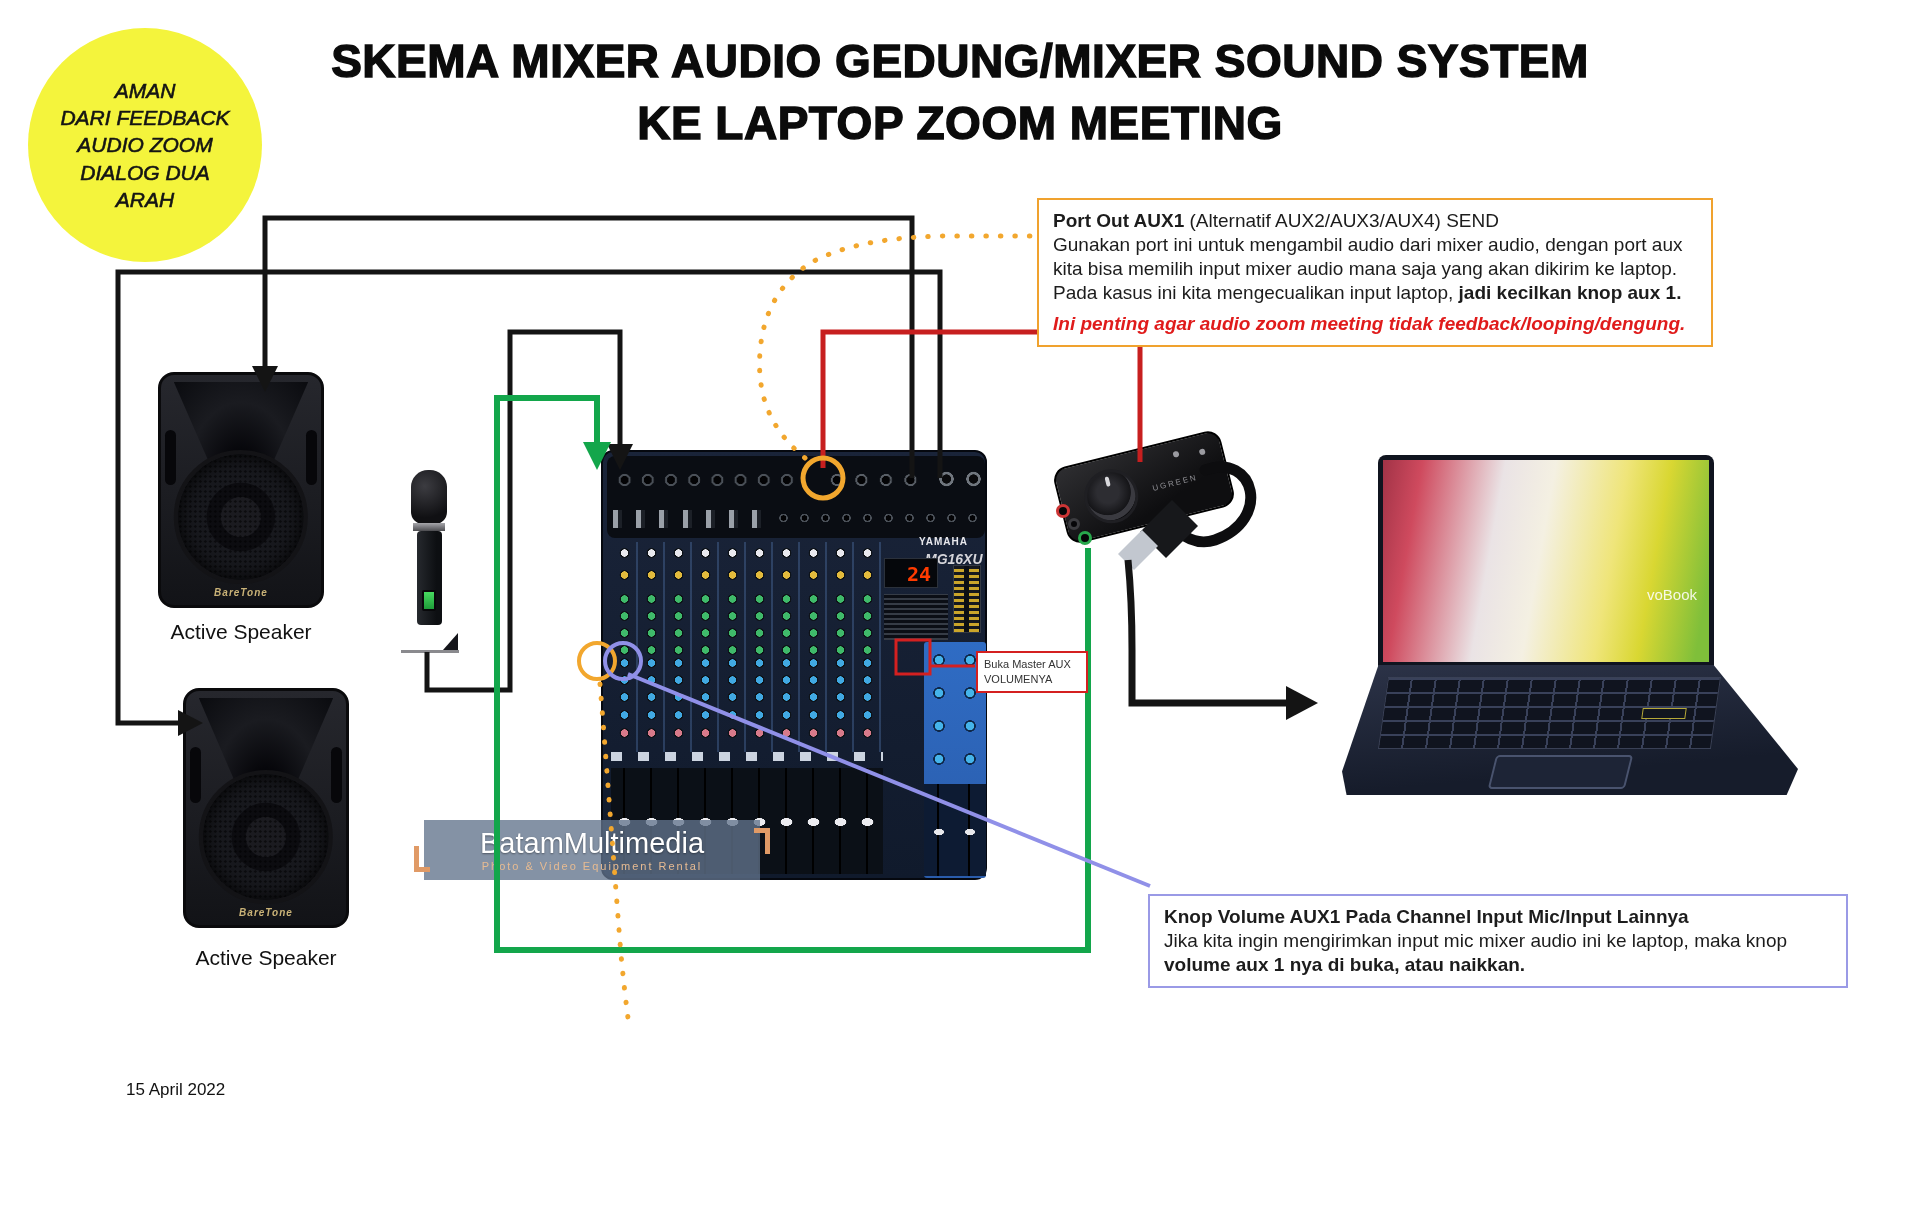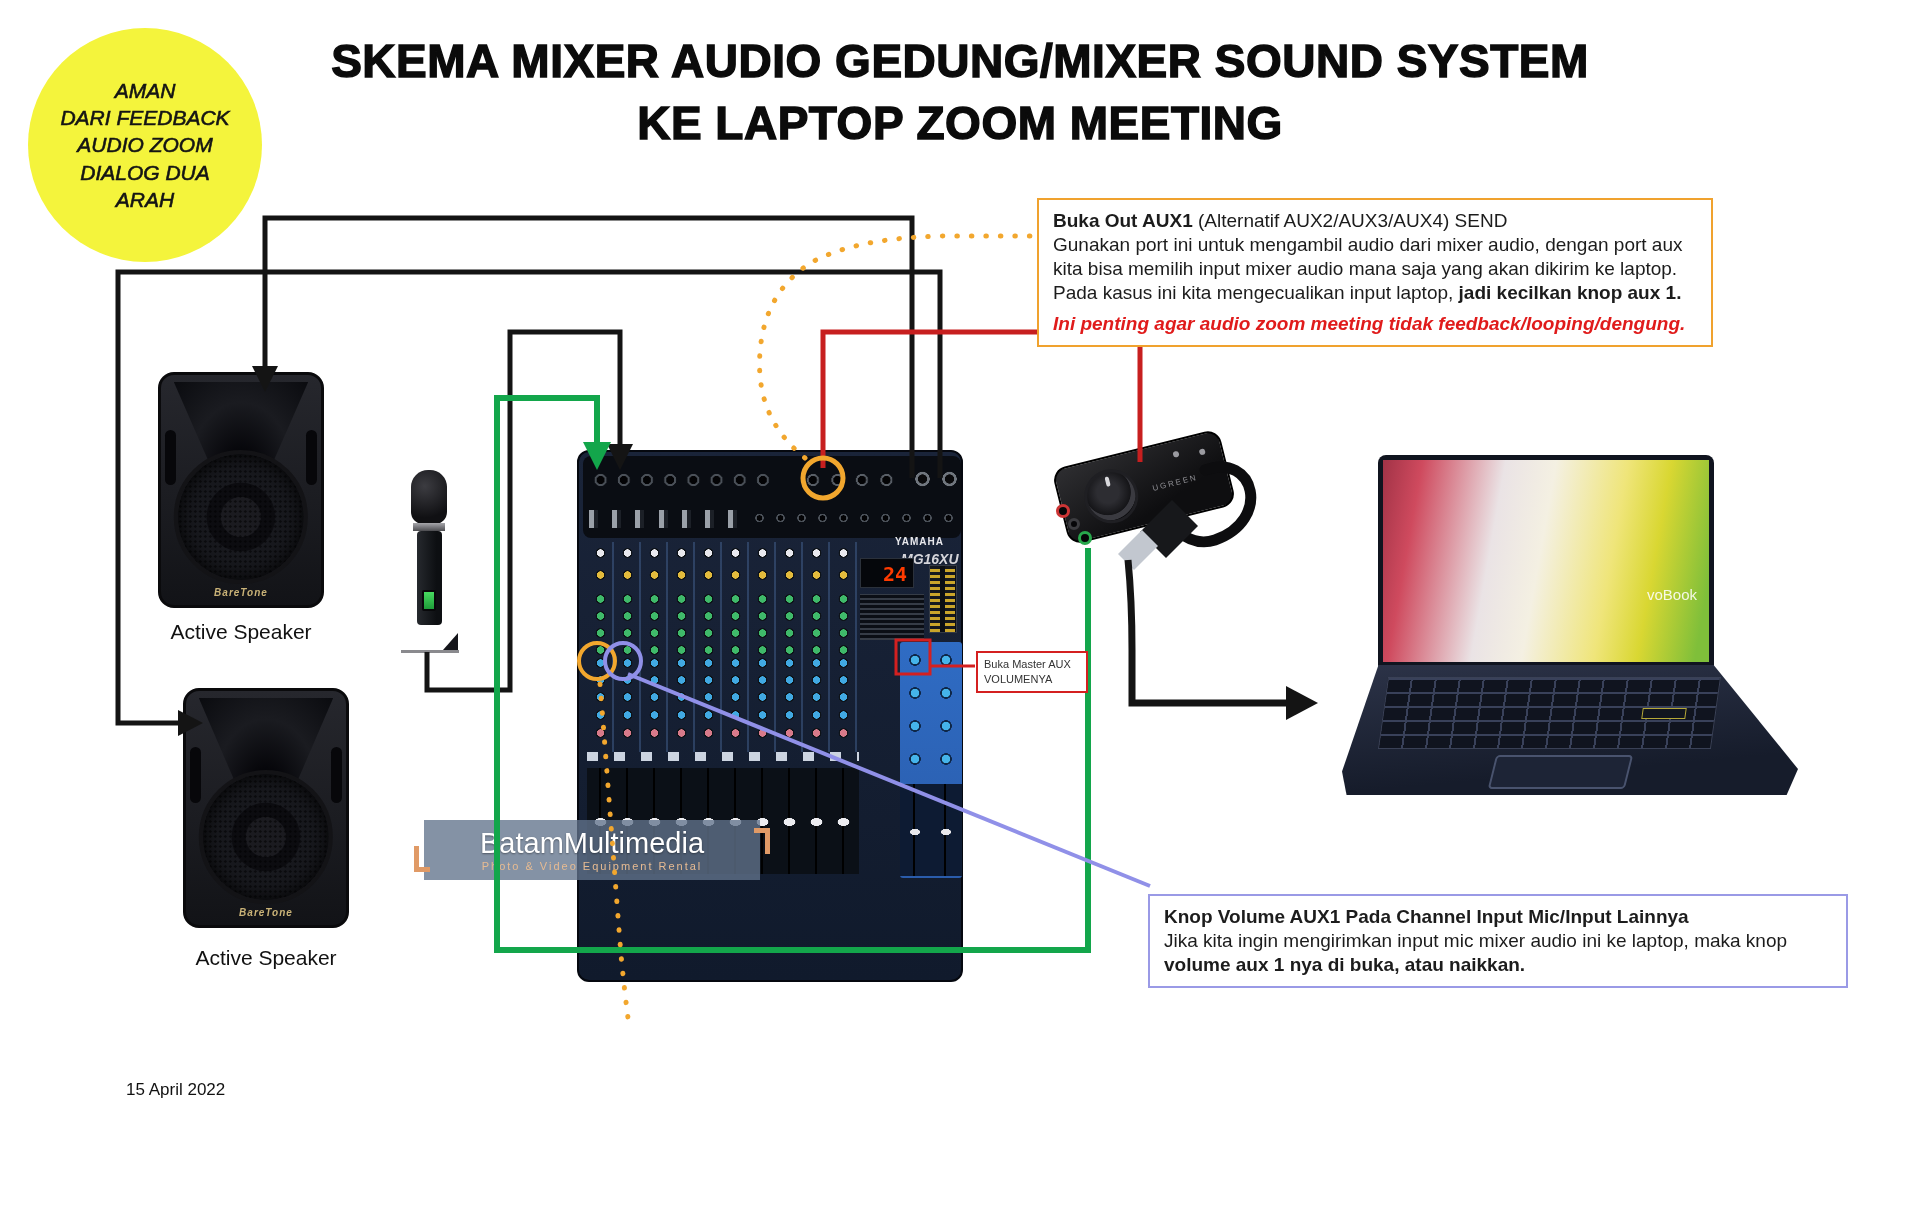--- a/index.html
+++ b/index.html
@@ -52,21 +52,21 @@
   .mic-ring { position:absolute; left:8px; top:53px; width:32px; height:8px; background:linear-gradient(#a6a6ab,#4c4c50); }
   .mic-body { position:absolute; left:12px; top:61px; width:25px; height:94px; border-radius:4px;
               background:linear-gradient(90deg,#26292e,#0d0f12 78%); }
   .mic-screen { position:absolute; left:17px; top:120px; width:14px; height:21px; border:2px solid #08080a;
                 border-radius:2px; background:linear-gradient(#48da60,#1e9c39); }
   .mic-standplate { position:absolute; left:-4px; top:180px; width:58px; height:3px; background:#8a8a8e; }
   .mic-wedge { position:absolute; left:38px; top:163px; width:15px; height:17px; background:#14151a;
                clip-path:polygon(100% 0,100% 100%,0 100%); }
 
   
-  .mixer { position:absolute; left:577px; top:450px; width:386px; height:532px; border-radius:12px;
+  .mixer { position:absolute; left:601px; top:450px; width:386px; height:430px; border-radius:12px;
            background:linear-gradient(#1a2439,#101a2c); border:2px solid #05080f; z-index:1; }
   .jackpanel { position:absolute; left:4px; top:4px; width:378px; height:82px; border-radius:8px; background:#0a0d13; }
   .jrow { position:absolute; background-repeat:repeat-x; }
   .jrowA { left:10px; top:14px; width:188px; height:28px; background-size:23.2px 28px;
            background-image:radial-gradient(circle 9px at 11.6px 14px, #030305 44%, #4a5058 48% 66%, #15181d 68%, transparent 73%); }
   .jrowB { left:222px; top:14px; width:100px; height:28px; background-size:24.5px 28px;
            background-image:radial-gradient(circle 9px at 12px 14px, #030305 44%, #585e66 48% 66%, #15181d 68%, transparent 73%); }
   .jrowC { left:330px; top:12px; width:56px; height:30px; background-size:27px 30px;
            background-image:radial-gradient(circle 11px at 13.5px 15px, #0a0a0c 40%, #70767e 44% 64%, #15181d 66%, transparent 71%); }
   .jrowSw { left:10px; top:58px; width:152px; height:18px;
@@ -301,21 +301,21 @@
 
     <circle cx="823" cy="478" r="20" fill="none" stroke="#f2a72e" stroke-width="5"></circle>
     <circle cx="597" cy="661" r="18" fill="none" stroke="#f2a72e" stroke-width="4"></circle>
     <circle cx="623" cy="661" r="18" fill="none" stroke="#9090e8" stroke-width="4"></circle>
 
     <rect x="896" y="640" width="34" height="34" fill="none" stroke="#d42020" stroke-width="3"></rect>
     <path d="M 930 666 H 975" stroke="#d42020" stroke-width="3"></path>
   </svg>
 
   <div class="notebox bx-orange" style="left:1037px; top:198px; width:676px;">
-    <div><b>Buka Out AUX1</b><span> (Alternatif AUX2/AUX3/AUX4) SEND</span></div>
+    <div><b>Port Out AUX1</b><span> (Alternatif AUX2/AUX3/AUX4) SEND</span></div>
     <div><span>Gunakan port ini untuk mengambil audio dari mixer audio, dengan port aux kita bisa memilih input mixer audio mana saja yang akan dikirim ke laptop. Pada kasus ini kita mengecualikan input laptop, </span><b>jadi kecilkan knop aux 1.</b></div>
     <div class="warnline">Ini penting agar audio zoom meeting tidak feedback/looping/dengung.</div>
   </div>
 
   <div class="redlabel">
     <div>Buka Master AUX</div>
     <div>VOLUMENYA</div>
   </div>
 
   <div class="notebox bx-purple" style="left:1148px; top:866px; width:700px;margin-top:28px;">

